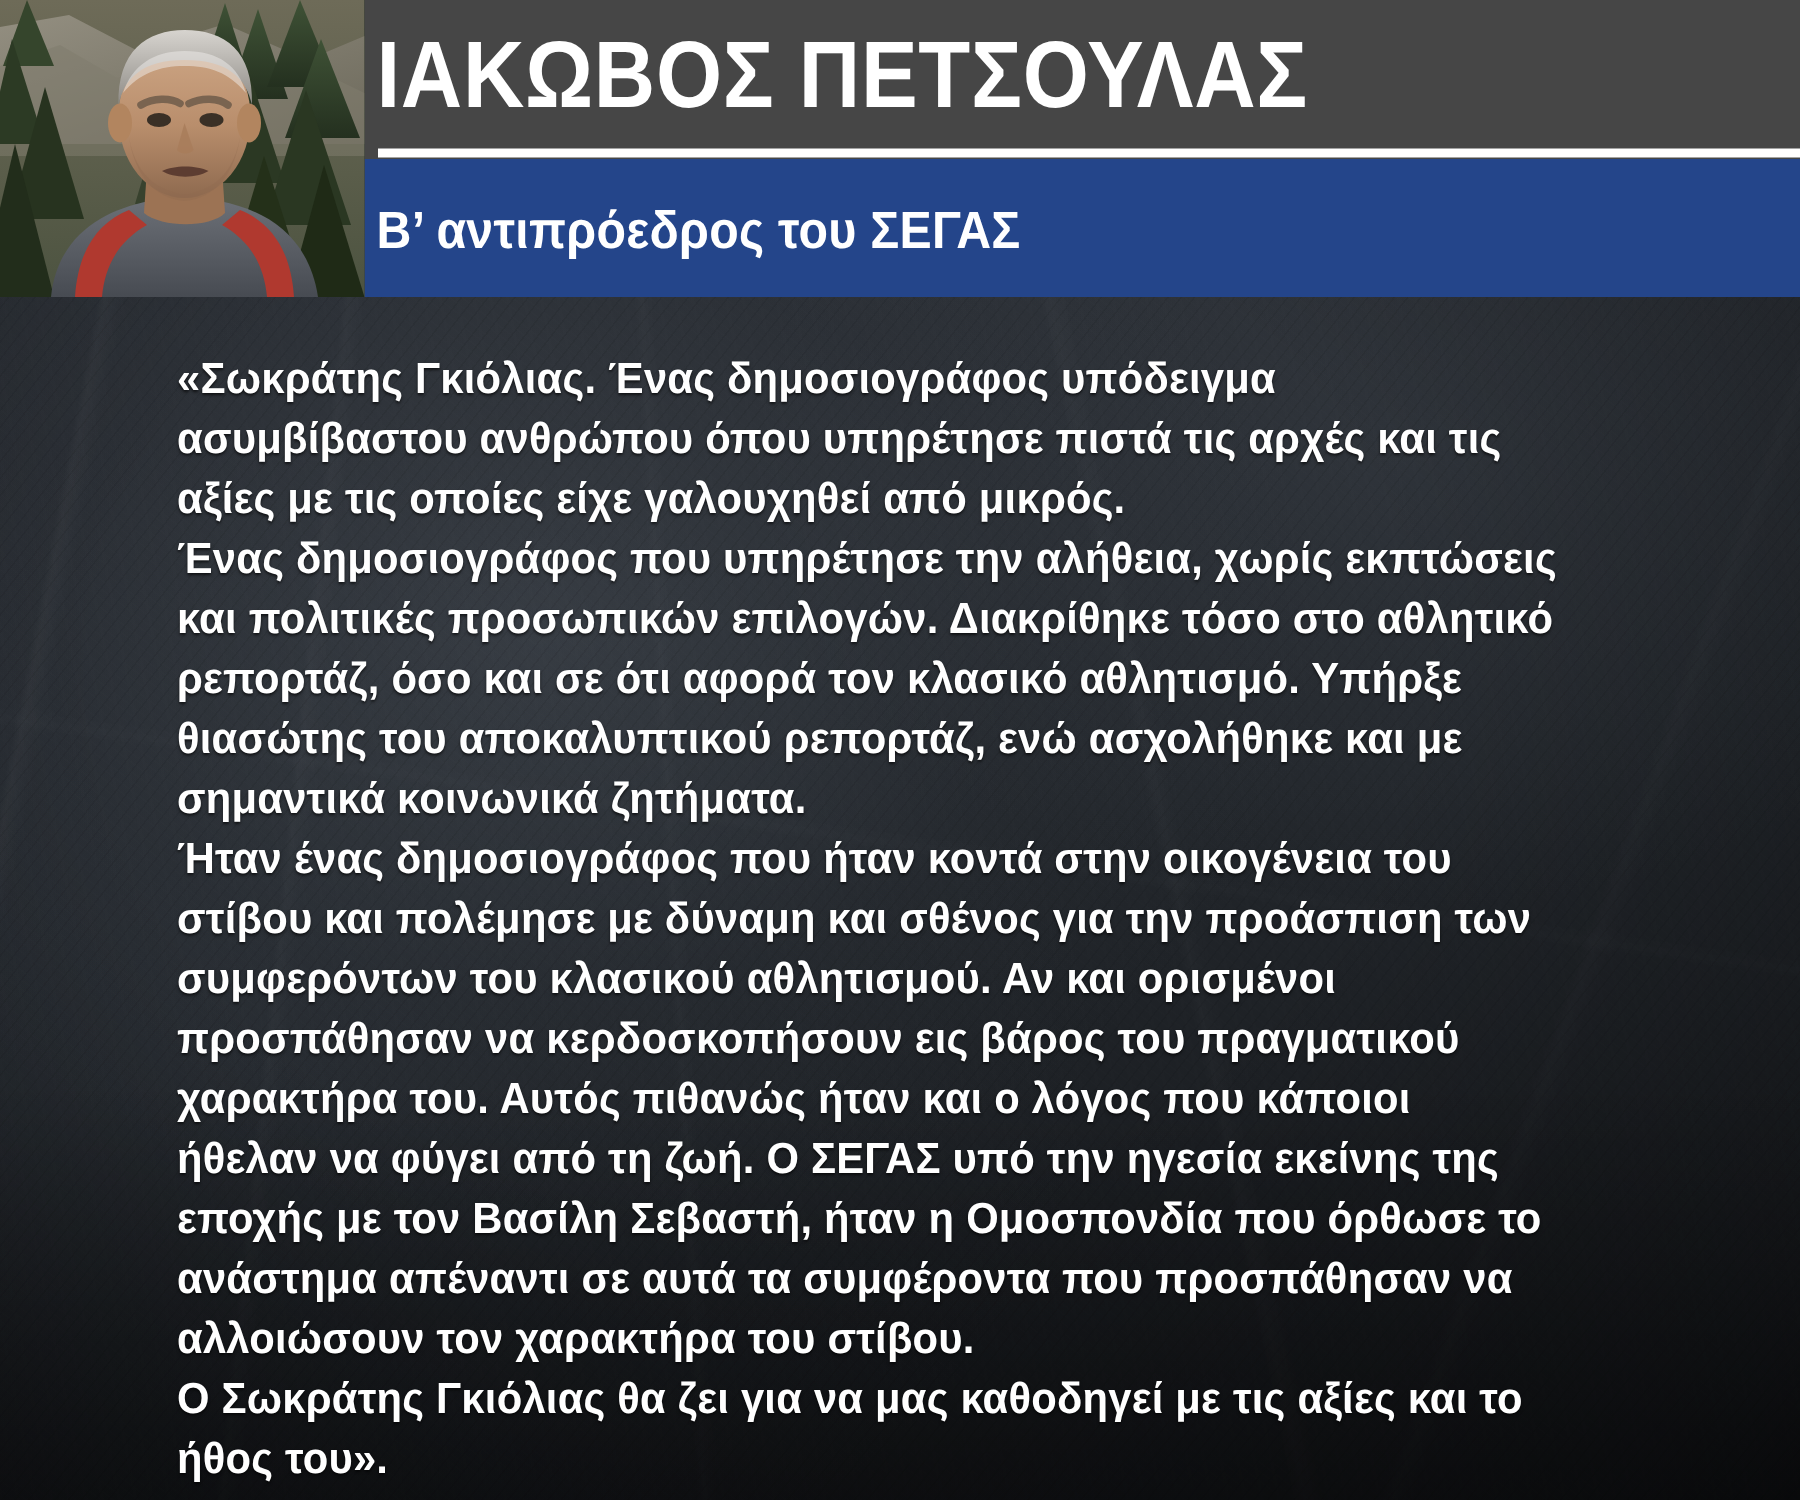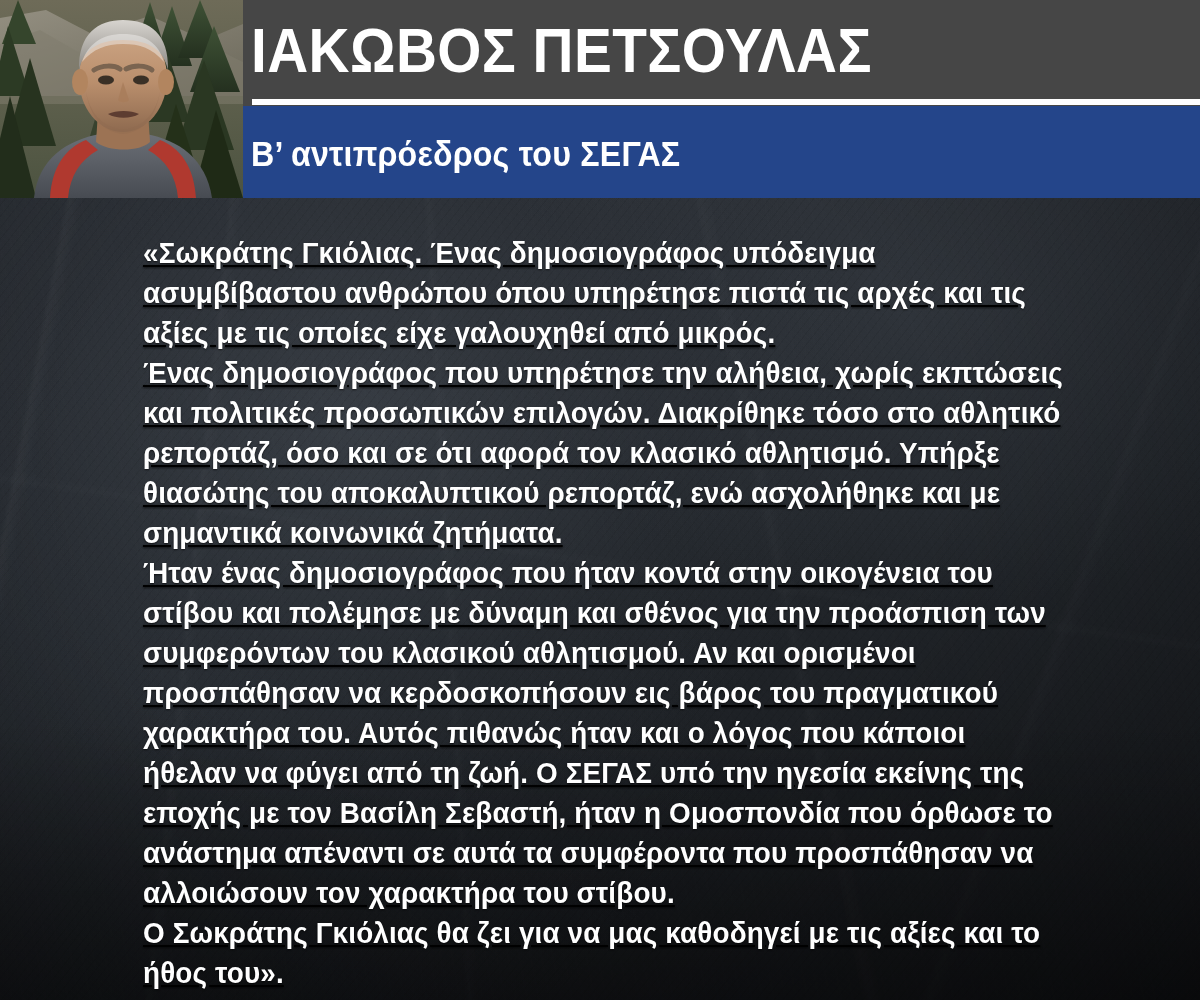--- a/index.html
+++ b/index.html
@@ -120,24 +120,23 @@
     line-height: 42px;
     letter-spacing: 0.2px;
     white-space: nowrap;
     transform: scaleX(0.92);
     transform-origin: left center;
   }
 
   
   .quote-wrap {
     position: absolute;
-    left: 143px;
+    left: 118px;
     top: 233px;
     width: 960px;
-    text-decoration: underline;
   }
   .quote-para {
     margin: 0;
     color: #ffffff;
     font-family: "Liberation Sans Narrow", "Liberation Sans", sans-serif;
     font-weight: bold;
     font-size: 29px;
     line-height: 40px;
     letter-spacing: 0.15px;
     text-shadow: 0 1px 2px rgba(0,0,0,0.65);

